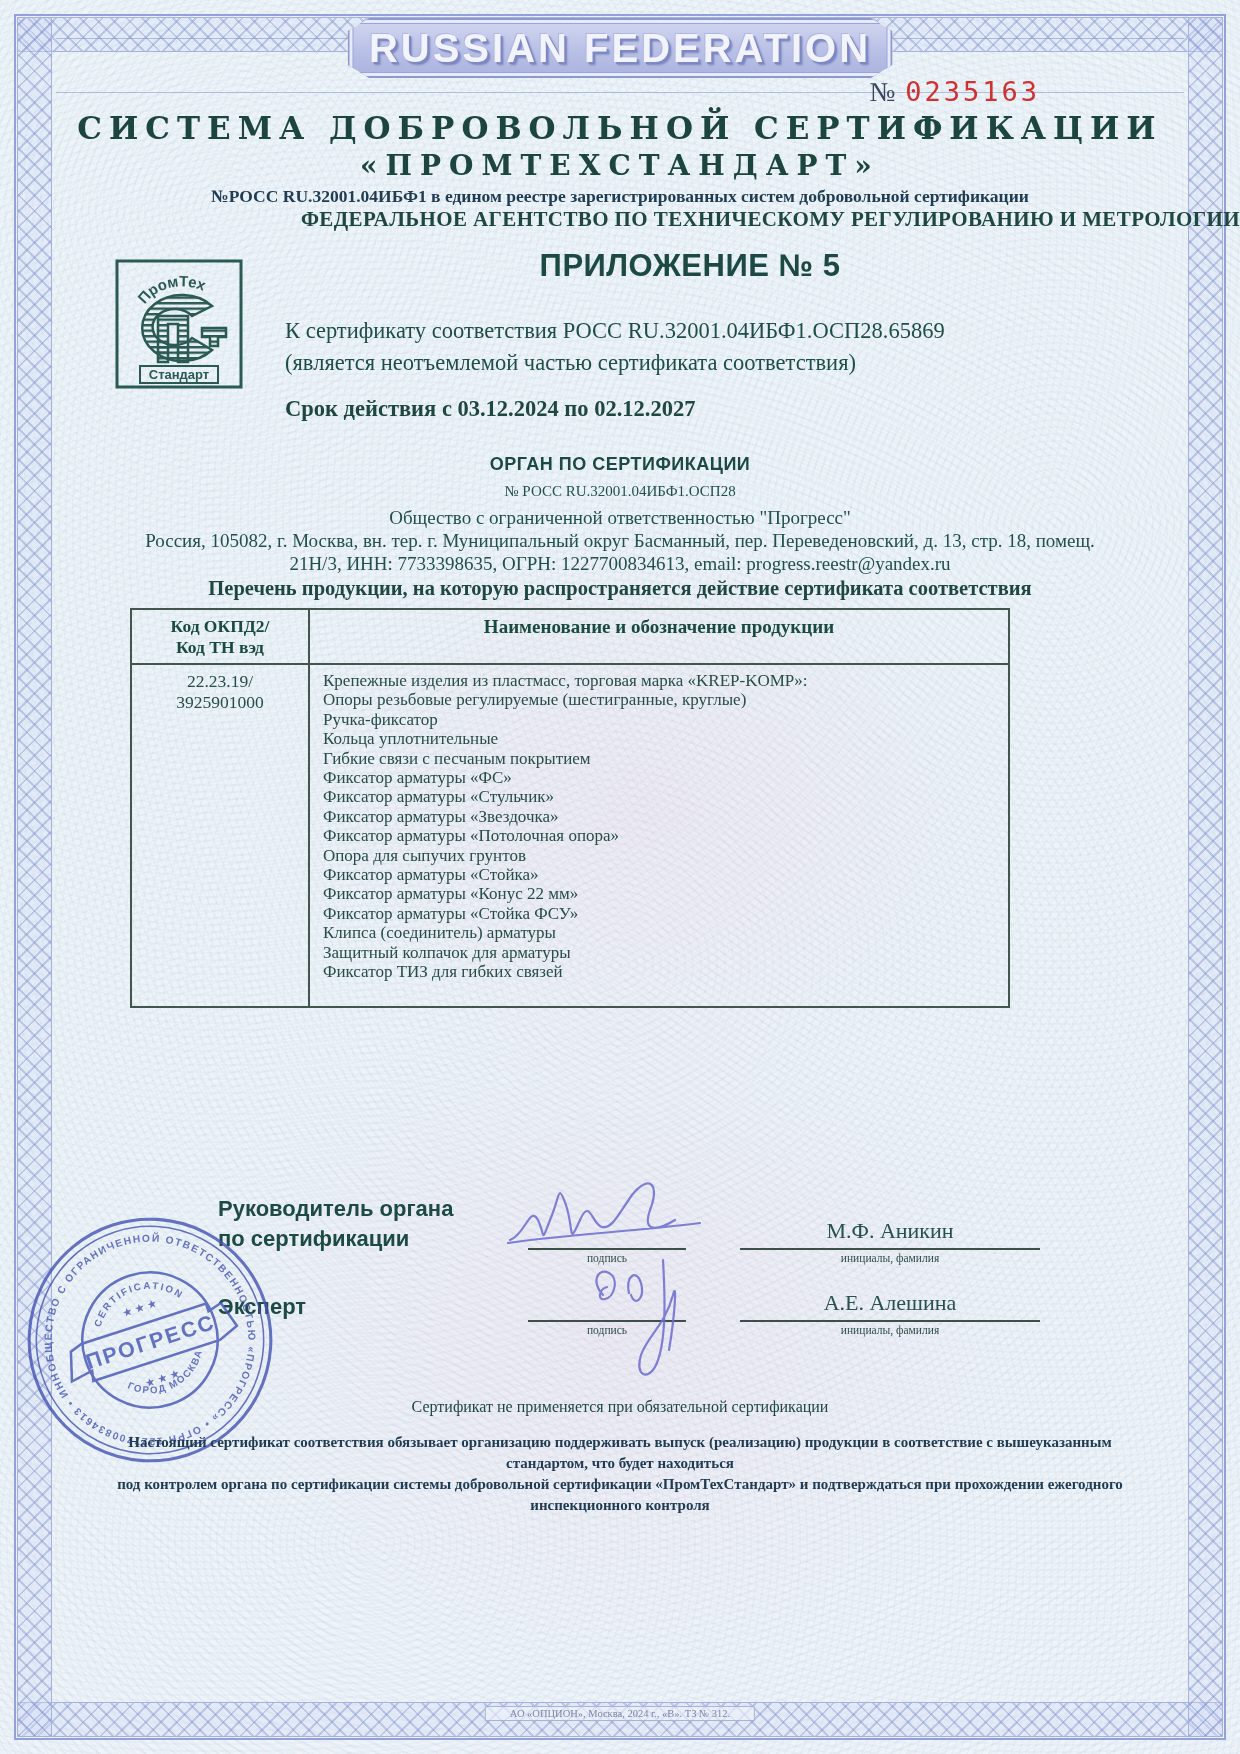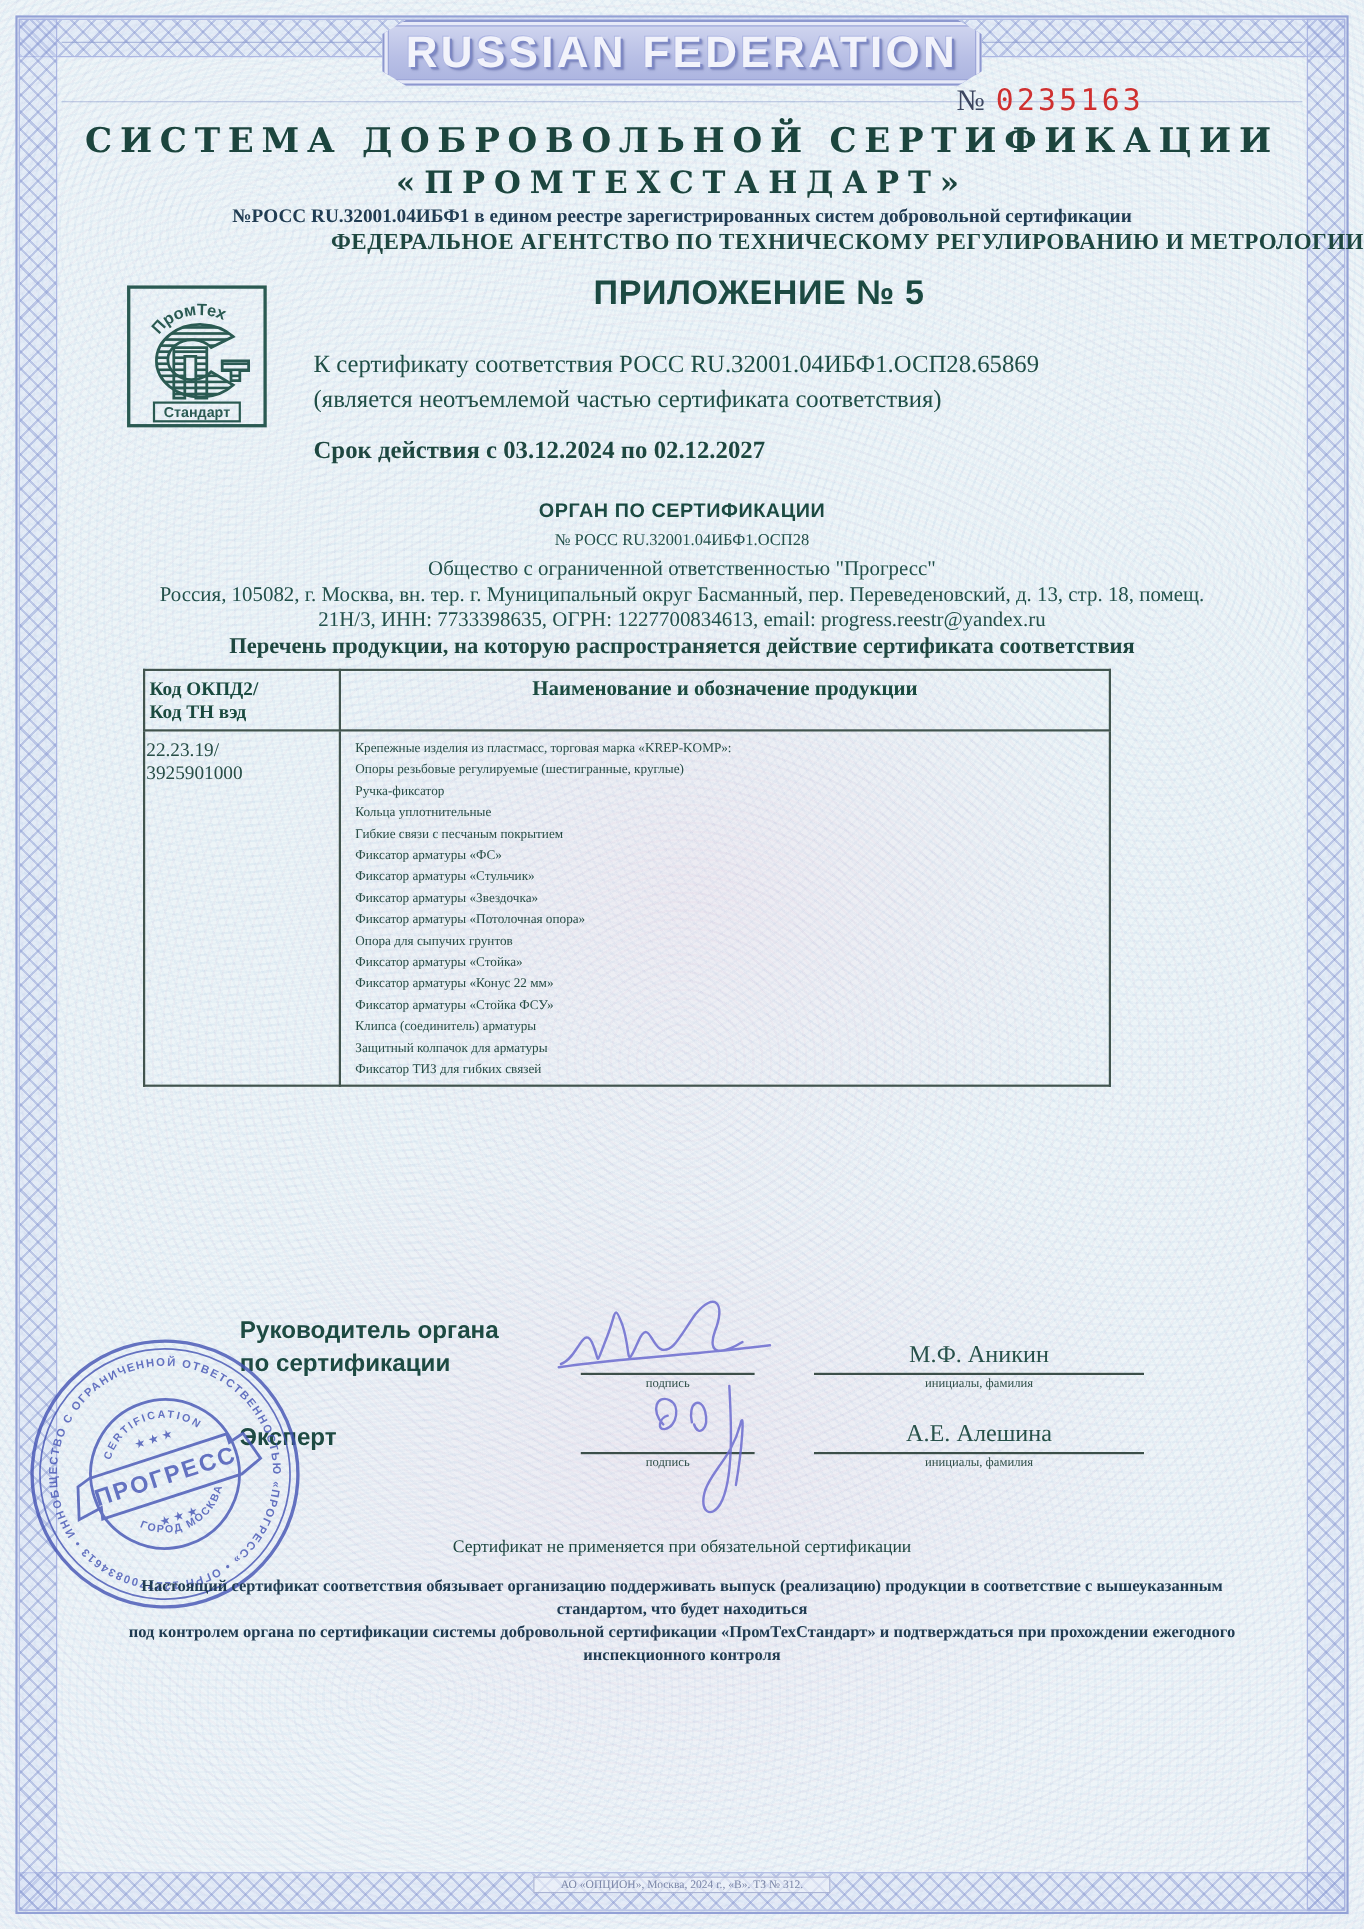--- a/index.html
+++ b/index.html
@@ -70,22 +70,22 @@
   .orgnum{top:483px;font-size:15px;color:#22504a;}
   .orgname{top:507px;font-size:19px;color:#22504a;}
   .addr1{top:530px;font-size:19px;color:#22504a;}
   .addr2{top:553px;font-size:19px;color:#22504a;}
   .prodhead{top:577px;font-size:20.5px;font-weight:bold;color:#1e4740;}
   
   .tbl{position:absolute;left:130px;top:608px;width:880px;border-collapse:collapse;
     font-size:18px;color:#274d46;}
   .tbl td,.tbl th{border:2px solid #42554f;vertical-align:top;}
   .tbl th{font-size:19px;font-weight:bold;color:#1a4a3f;text-align:center;padding:5px 4px;line-height:23px;}
-  .tbl .code{width:168px;text-align:left;padding-top:6px;font-size:17.5px;line-height:21px;margin-top:28px;}
-  .tbl .items{padding:6px 10px 4px 13px;line-height:19.4px;font-size:12px;}
+  .tbl .code{width:168px;text-align:center;padding-top:6px;font-size:17.5px;line-height:21px;margin-top:28px;}
+  .tbl .items{padding:6px 10px 24px 13px;line-height:19.4px;font-size:17px;}
   
   .siglabel{position:absolute;left:218px;font-family:"Liberation Sans",sans-serif;font-weight:bold;font-size:22px;color:#1d4a42;}
   .l1{top:1196px;text-align:center;} .l2{top:1226px;} .l3{top:1294px;}
   .sigline{position:absolute;height:0;border-top:2px solid #3c4f49;}
   .sl1{left:528px;width:158px;top:1248px;} .sl2{left:740px;width:300px;top:1248px;}
   .sl3{left:528px;width:158px;top:1320px;} .sl4{left:740px;width:300px;top:1320px;}
   .caption{position:absolute;font-size:11.5px;color:#31504a;text-align:center;}
   .cp1{left:528px;width:158px;top:1252px;} .cp2{left:740px;width:300px;top:1252px;}
   .cp3{left:528px;width:158px;top:1324px;} .cp4{left:740px;width:300px;top:1324px;}
   .signame{position:absolute;font-size:22px;color:#27514a;text-align:center;}

